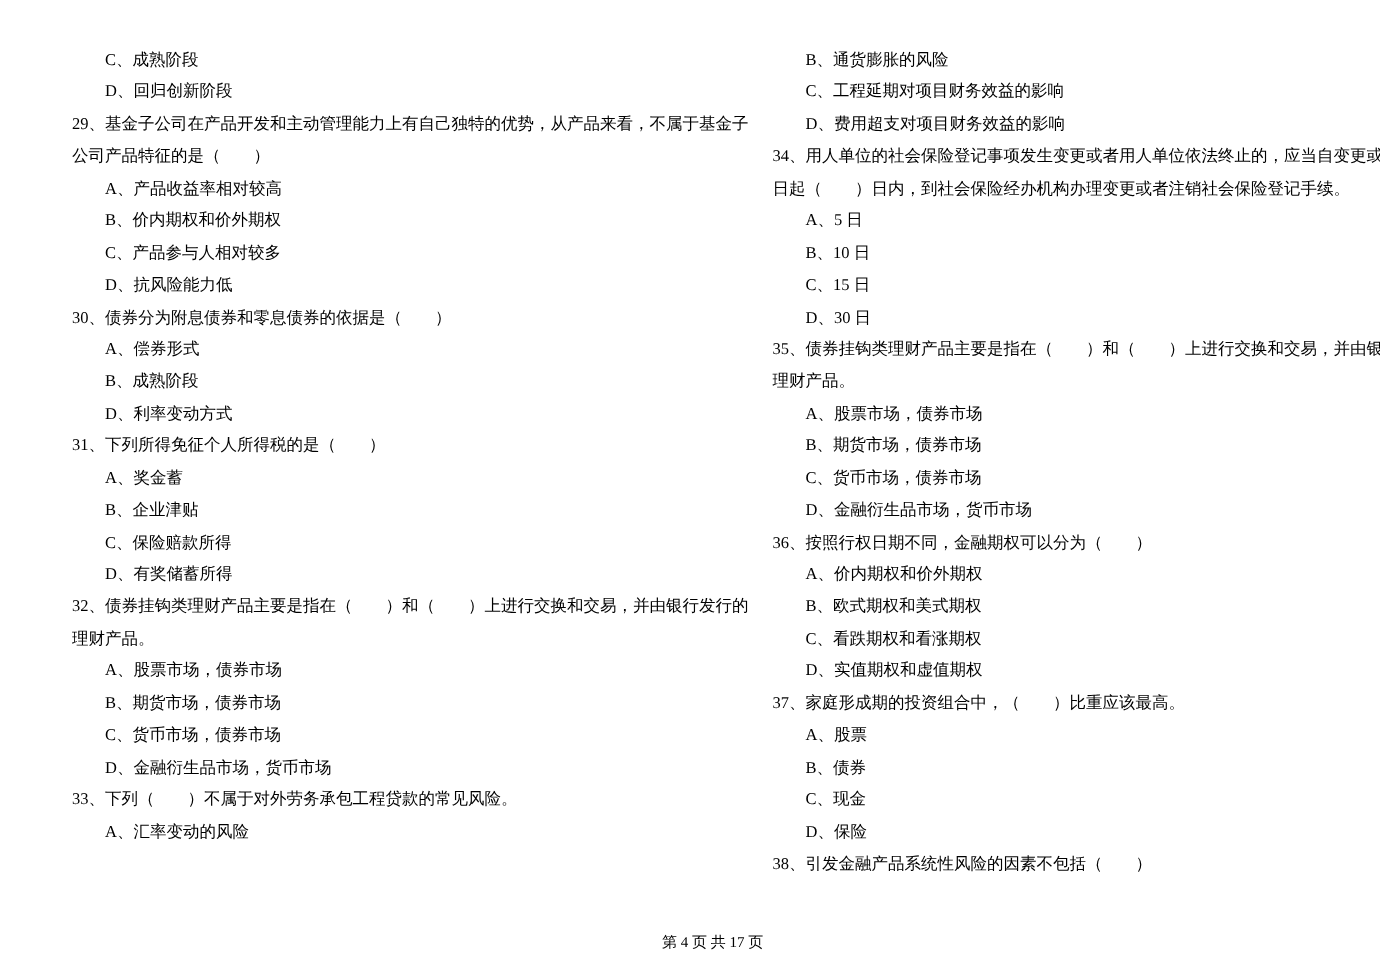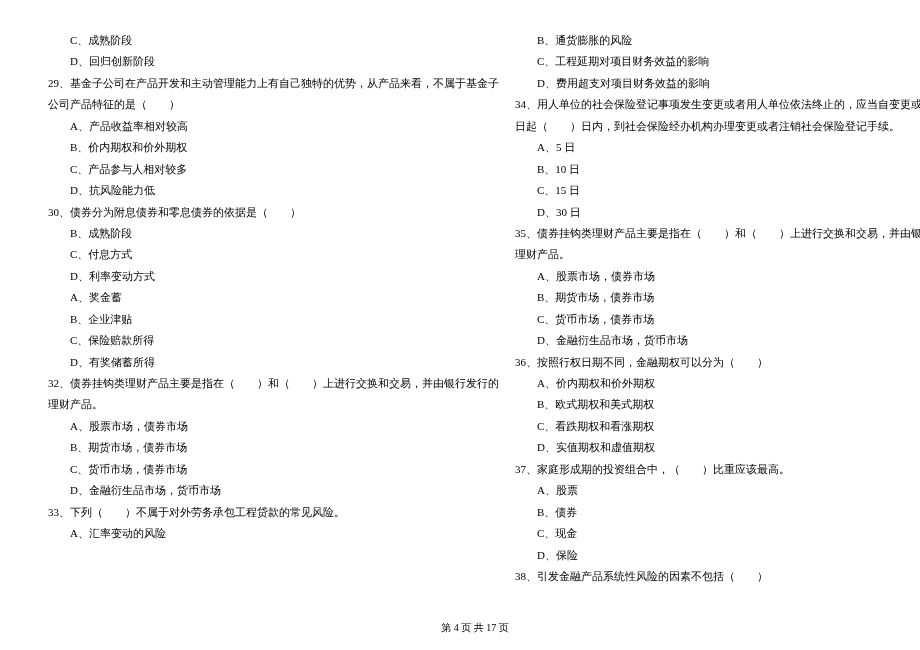--- a/index.html
+++ b/index.html
@@ -51,23 +51,24 @@
   <div class="column">
     <div class="line indent-1">C、成熟阶段</div>
     <div class="line indent-1">D、回归创新阶段</div>
     <div class="line indent-0">29、基金子公司在产品开发和主动管理能力上有自己独特的优势，从产品来看，不属于基金子</div>
     <div class="line indent-0">公司产品特征的是（　　）</div>
     <div class="line indent-1">A、产品收益率相对较高</div>
     <div class="line indent-1">B、价内期权和价外期权</div>
     <div class="line indent-1">C、产品参与人相对较多</div>
     <div class="line indent-1">D、抗风险能力低</div>
     <div class="line indent-0">30、债券分为附息债券和零息债券的依据是（　　）</div>
+    <div class="line indent-1">A、偿券形式</div>
     <div class="line indent-1">B、成熟阶段</div>
-    <div class="line indent-1">C、付息方式</div>
     <div class="line indent-1">D、利率变动方式</div>
+    <div class="line indent-0">31、下列所得免征个人所得税的是（　　）</div>
     <div class="line indent-1">A、奖金蓄</div>
     <div class="line indent-1">B、企业津贴</div>
     <div class="line indent-1">C、保险赔款所得</div>
     <div class="line indent-1">D、有奖储蓄所得</div>
     <div class="line indent-0">32、债券挂钩类理财产品主要是指在（　　）和（　　）上进行交换和交易，并由银行发行的</div>
     <div class="line indent-0">理财产品。</div>
     <div class="line indent-1">A、股票市场，债券市场</div>
     <div class="line indent-1">B、期货市场，债券市场</div>
     <div class="line indent-1">C、货币市场，债券市场</div>
     <div class="line indent-1">D、金融衍生品市场，货币市场</div>

